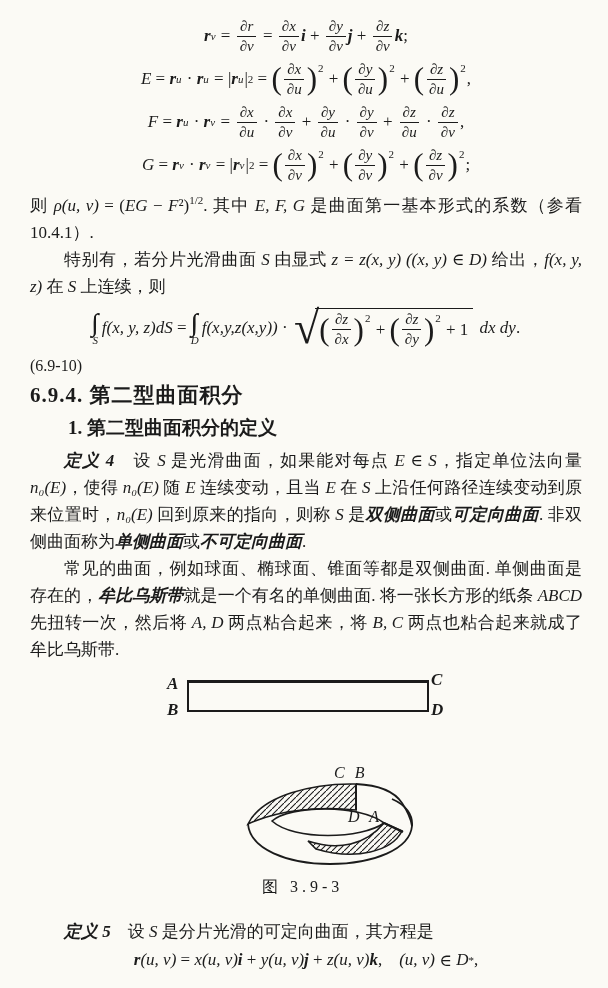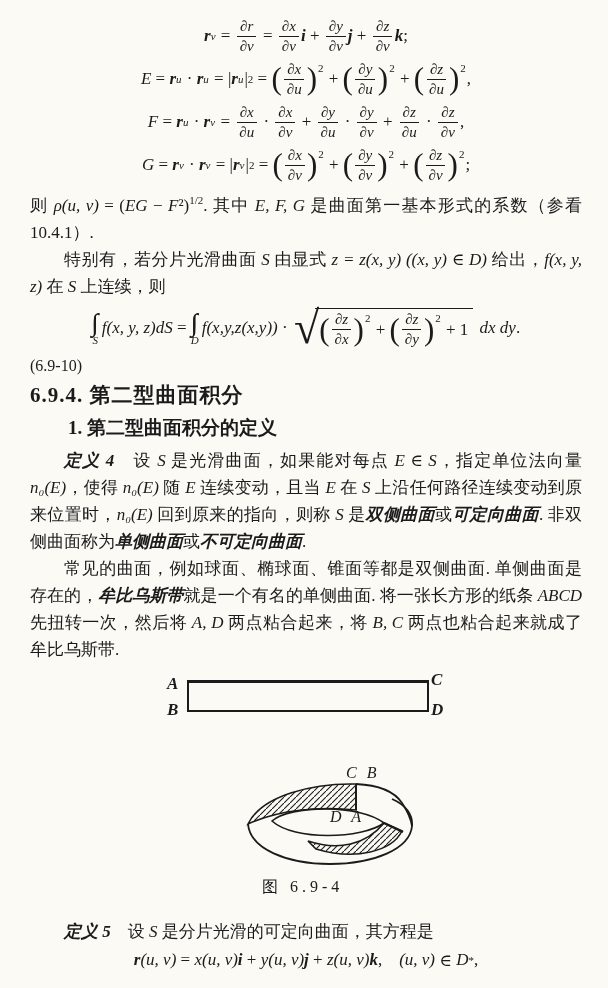--- a/index.html
+++ b/index.html
@@ -43,22 +43,22 @@
   .strip-fig{position:relative;height:50px;margin-top:8px;}
   .strip-rect{position:absolute;left:157px;top:9px;width:238px;height:27px;border:2px solid #1b1b1b;border-top-width:3px;}
   .strip-label{position:absolute;font-style:italic;font-weight:700;font-size:17px;line-height:1;}
   .lab-a{left:137px;top:4px;}
   .lab-b{left:137px;top:30px;}
   .lab-c{left:401px;top:0px;}
   .lab-d{left:401px;top:30px;}
   .mobius-fig{position:relative;width:182px;height:104px;margin:44px 0 0 212px;}
   .mobius-svg{position:absolute;left:0;top:14px;}
   .mobius-label{position:absolute;font-style:italic;font-size:16px;letter-spacing:3px;line-height:1;}
-  .lab-cb{left:104px;top:0px;}
-  .lab-da{left:88px;top:44px;}
+  .lab-cb{left:92px;top:0px;}
+  .lab-da{left:106px;top:44px;}
   .fig-caption{font-size:16px;font-weight:500;margin:8px 0 0 232px;letter-spacing:4px;}
   .footer{margin-top:14px;font-weight:700;font-size:17px;letter-spacing:2px;}
 </style>
 </head>
 <body>
 
 <div class="page">
 
   <div class="eq">
       <span class="tk-bi">r</span>
@@ -301,21 +301,21 @@
 
       <path d="M 114,5 L 114,31" fill="none" stroke="#1b1b1b" stroke-width="2"></path>
 
       <path d="M 66,62 C 96,72 124,66 142,44 L 160,52 C 150,72 114,82 74,70 Z" fill="url(#hatch)" stroke="#1b1b1b" stroke-width="1.6"></path>
 
       <path d="M 142,44 L 161,53" fill="none" stroke="#1b1b1b" stroke-width="2.4"></path>
     </svg>
     <span class="mobius-label lab-cb">C B</span>
     <span class="mobius-label lab-da">D A</span>
   </div>
-  <div class="fig-caption">图  6.9-4</div>
+  <div class="fig-caption">图  3.9-3</div>
 
   <div class="para indent" style="margin-top:20px;"><span class="seg-b">定义 5</span><span class="seg">　设 </span><span class="seg-i">S</span><span class="seg"> 是分片光滑的可定向曲面，其方程是</span></div>
   <div class="eq-plain">
       <span class="tk-bi">r</span>
       <span class="tk-i">(u, v)</span>
       <span class="tk-t"> = </span>
       <span class="tk-i">x(u, v)</span>
       <span class="tk-bi">i</span>
       <span class="tk-t"> + </span>
       <span class="tk-i">y(u, v)</span>

